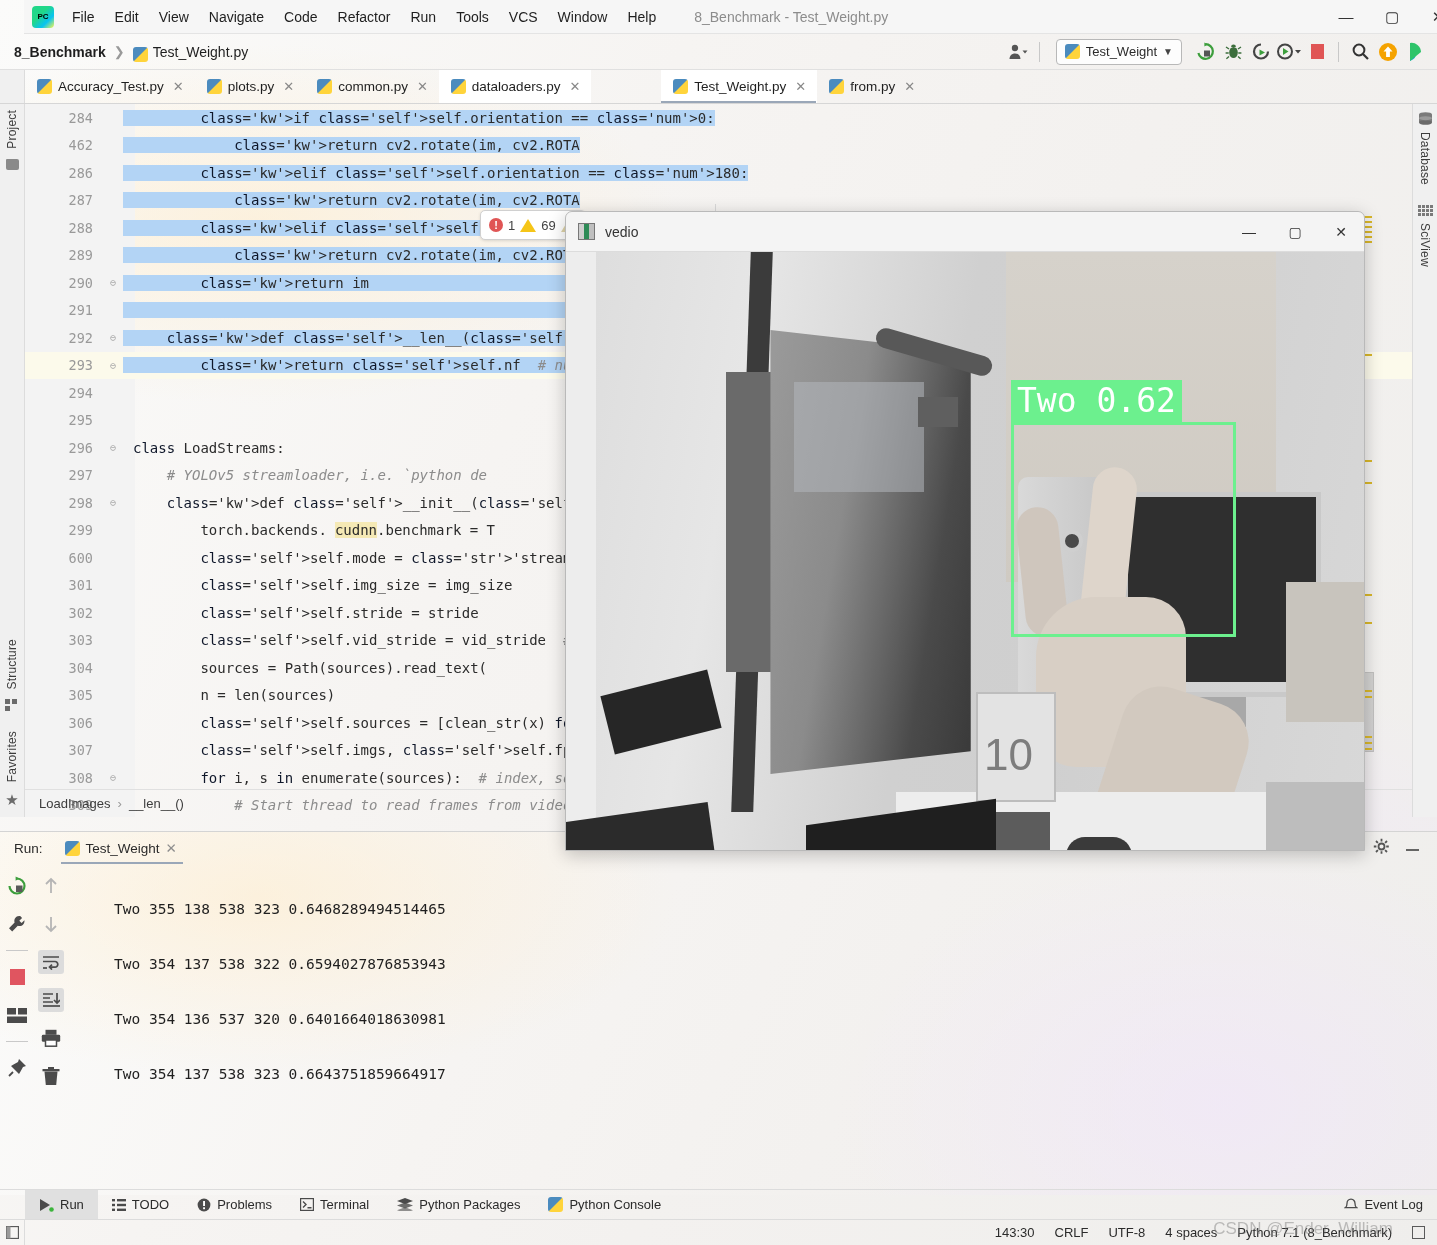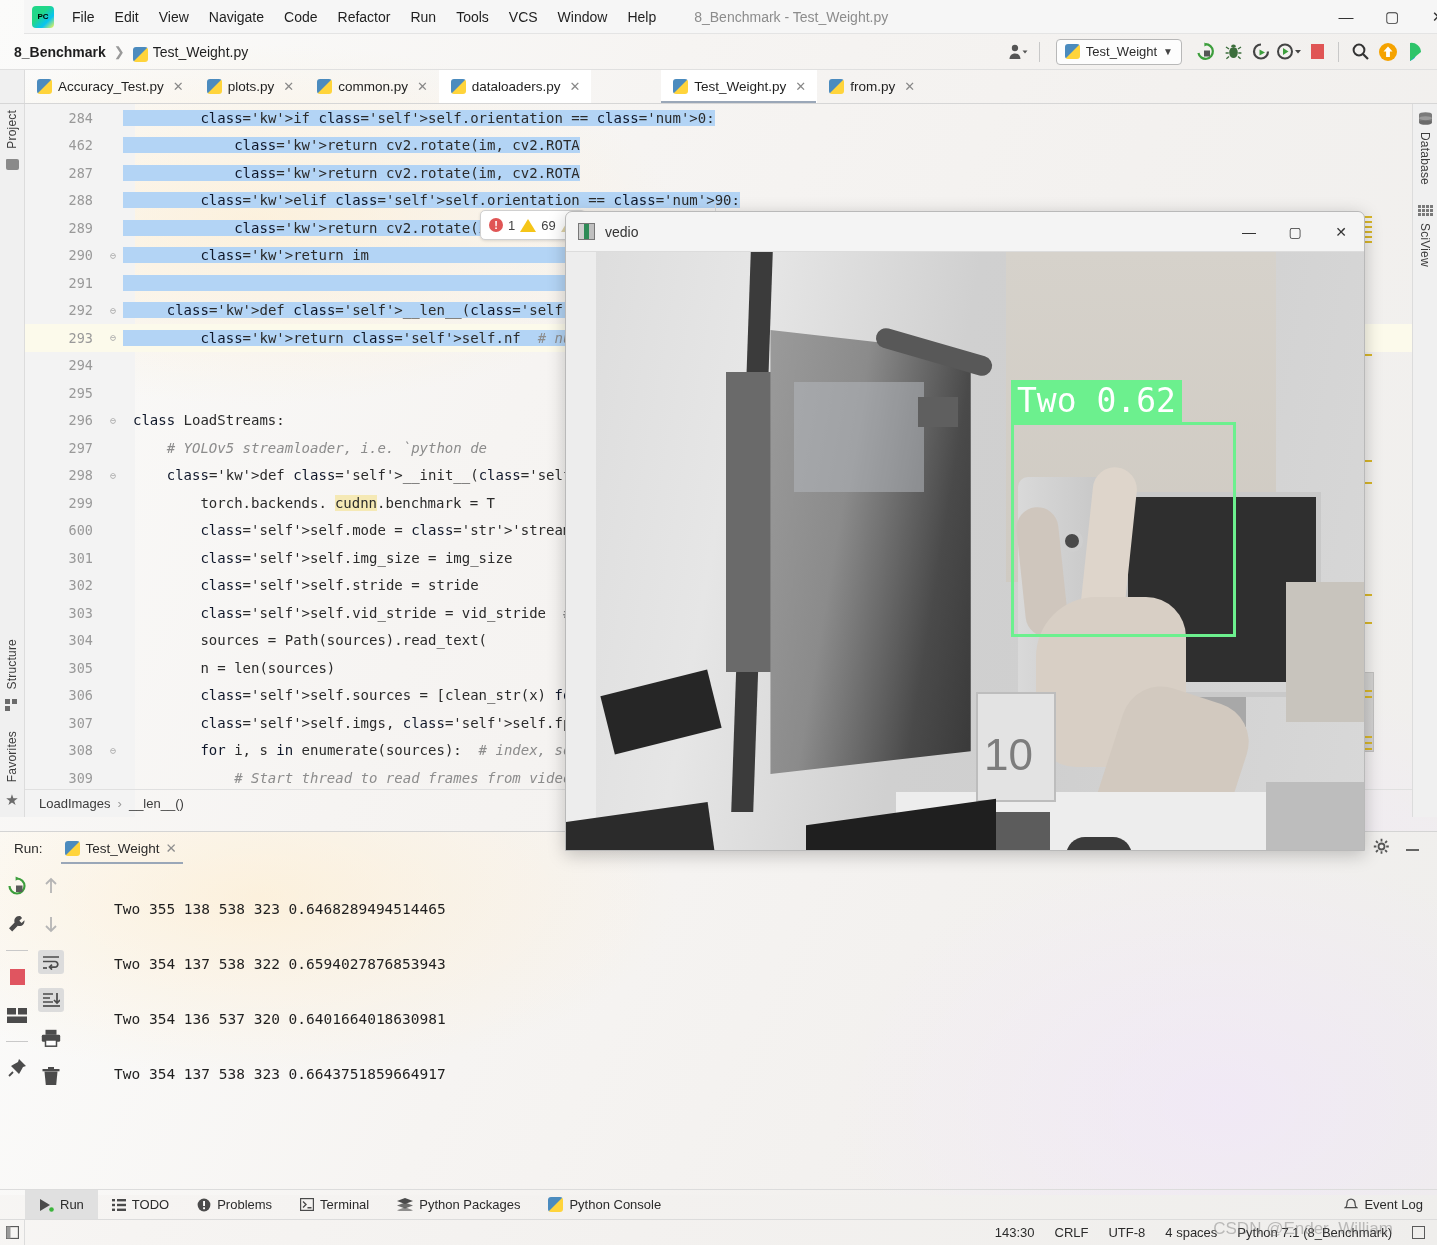--- a/index.html
+++ b/index.html
@@ -367,20 +367,21 @@
       <div style="color:#6b6b6b;font-size:15px;margin-top:3px;">★</div>
     </div>
   </div>
 
   <div id="editor-wrap">
     <div id="gutter"></div>
 
     <div id="code-area">
         <div class="codeline"><span class="lnum">284</span><span class="fold"></span><span class="codetext sel" style="display: inline-block; min-width: 455px;">        <span <span="" class="kw">class</span>='kw'&gt;if <span <span="" class="kw">class</span>='self'&gt;self.orientation == <span <span="" class="kw">class</span>='num'&gt;0:</span></div>
         <div class="codeline"><span class="lnum">462</span><span class="fold"></span><span class="codetext sel" style="display: inline-block; min-width: 455px;">            <span <span="" class="kw">class</span>='kw'&gt;return cv2.rotate(im, cv2.ROTA</span></div>
+        <div class="codeline"><span class="lnum">286</span><span class="fold"></span><span class="codetext sel" style="display: inline-block; min-width: 455px;">        <span <span="" class="kw">class</span>='kw'&gt;elif <span <span="" class="kw">class</span>='self'&gt;self.orientation == <span <span="" class="kw">class</span>='num'&gt;180:</span></div>
         <div class="codeline"><span class="lnum">287</span><span class="fold"></span><span class="codetext sel" style="display: inline-block; min-width: 455px;">            <span <span="" class="kw">class</span>='kw'&gt;return cv2.rotate(im, cv2.ROTA</span></div>
         <div class="codeline"><span class="lnum">288</span><span class="fold"></span><span class="codetext sel" style="display: inline-block; min-width: 455px;">        <span <span="" class="kw">class</span>='kw'&gt;elif <span <span="" class="kw">class</span>='self'&gt;self.orientation == <span <span="" class="kw">class</span>='num'&gt;90:</span></div>
         <div class="codeline"><span class="lnum">289</span><span class="fold"></span><span class="codetext sel" style="display: inline-block; min-width: 455px;">            <span <span="" class="kw">class</span>='kw'&gt;return cv2.rotate(im, cv2.ROTA</span></div>
         <div class="codeline"><span class="lnum">290</span><span class="fold">⊖</span><span class="codetext sel" style="display: inline-block; min-width: 455px;">        <span <span="" class="kw">class</span>='kw'&gt;return im</span></div>
         <div class="codeline"><span class="lnum">291</span><span class="fold"></span><span class="codetext sel" style="display: inline-block; min-width: 455px;">&nbsp;</span></div>
         <div class="codeline"><span class="lnum">292</span><span class="fold">⊖</span><span class="codetext sel" style="display: inline-block; min-width: 455px;">    <span <span="" class="kw">class</span>='kw'&gt;def <span <span="" class="kw">class</span>='self'&gt;__len__(<span <span="" class="kw">class</span>='self'&gt;self):</span></div>
         <div class="codeline curline"><span class="lnum">293</span><span class="fold">⊖</span><span class="codetext sel" style="display: inline-block; min-width: 455px;">        <span <span="" class="kw">class</span>='kw'&gt;return <span <span="" class="kw">class</span>='self'&gt;self.nf  <span class="cmt"># number of files</span></span></div>
         <div class="codeline"><span class="lnum">294</span><span class="fold"></span><span class="codetext">&nbsp;</span></div>
         <div class="codeline"><span class="lnum">295</span><span class="fold"></span><span class="codetext">&nbsp;</span></div>
         <div class="codeline"><span class="lnum">296</span><span class="fold">⊖</span><span class="codetext"><span class="kw">class</span> LoadStreams:</span></div>

